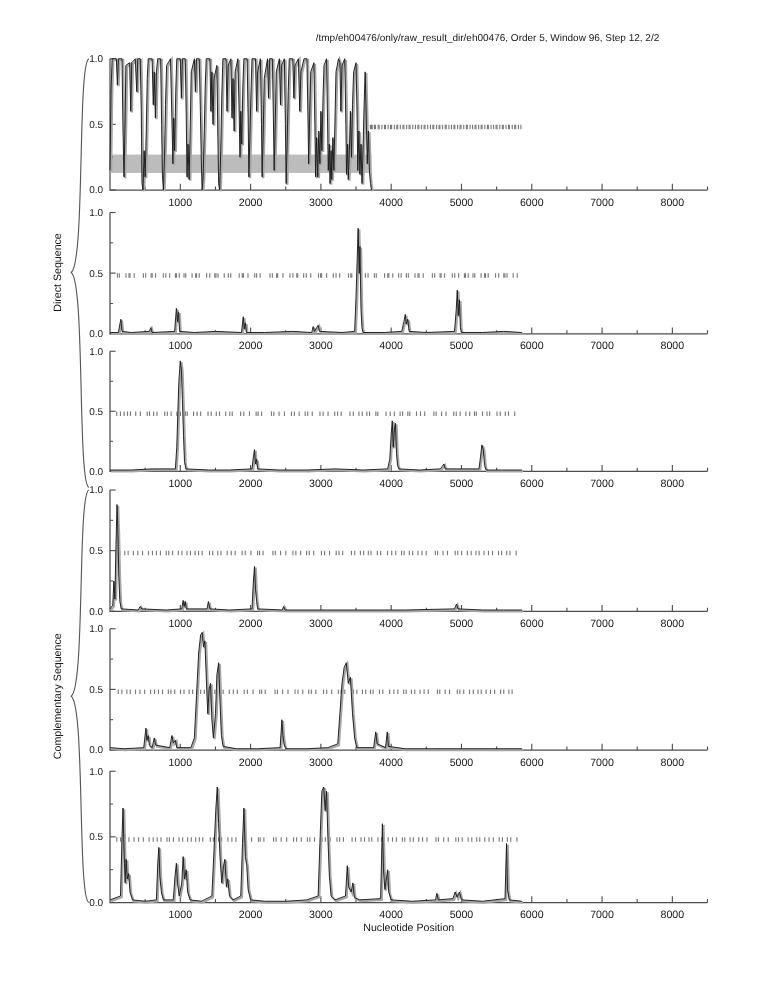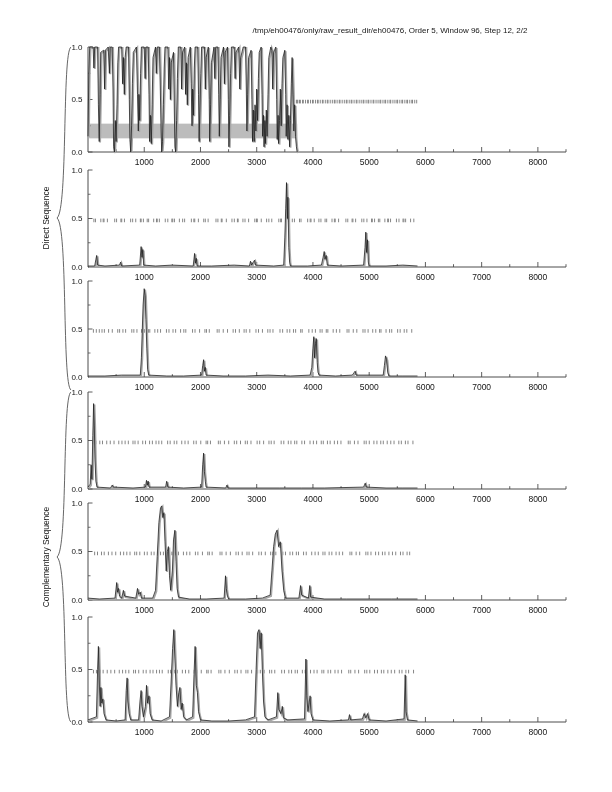--- a/index.html
+++ b/index.html
@@ -16,20 +16,21 @@
   svg{position:absolute;left:0;top:0;}
   svg text{font-family:"Liberation Sans",sans-serif;fill:#161616;}
 </style>
 </head>
 <body>
 
 <div class="page">
   <div class="title">/tmp/eh00476/only/raw_result_dir/eh00476, Order 5, Window 96, Step 12, 2/2</div>
   <div class="ylabel direct">Direct Sequence</div>
   <div class="ylabel comp">Complementary Sequence</div>
+  <div class="xlabel">Nucleotide Position</div>
   <svg id="plot" width="612" height="792">
       <g>
         <rect x="89.12470588235294" y="123.65" width="208.0705882352941" height="14.699999999999989" fill="#bcbcbc"></rect>
         <path d="M 88 47 L 88 152 L 566 152" stroke="#4d4d4d" fill="none" stroke-width="1"></path>
         <g>
           <line x1="116.11764705882354" y1="152" x2="116.11764705882354" y2="149.2" stroke="#4d4d4d" stroke-width="0.9"></line>
           <line x1="144.23529411764707" y1="152" x2="144.23529411764707" y2="147" stroke="#4d4d4d" stroke-width="0.9"></line>
           <text x="144.23529411764707" y="164.5" text-anchor="middle" font-size="8.5">1000</text>
           <line x1="172.3529411764706" y1="152" x2="172.3529411764706" y2="149.2" stroke="#4d4d4d" stroke-width="0.9"></line>
           <line x1="200.47058823529412" y1="152" x2="200.47058823529412" y2="147" stroke="#4d4d4d" stroke-width="0.9"></line>

